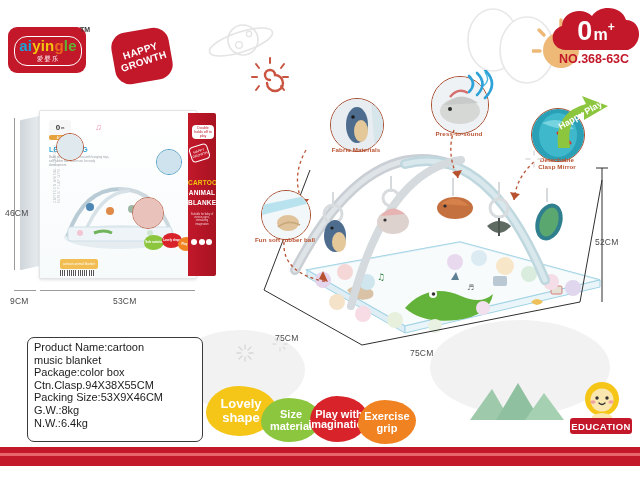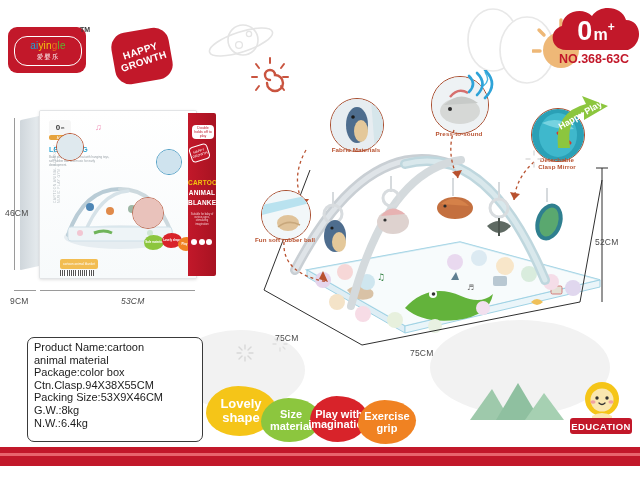--- a/index.html
+++ b/index.html
@@ -18,21 +18,21 @@
   
   #logo-box{
     position:absolute;left:8px;top:27px;width:78px;height:46px;
     background:#c2182a;border-radius:9px;
   }
   #logo-inner{
     position:absolute;left:6px;top:9px;width:66px;height:28px;
     border:1.6px solid #ffffff;border-radius:13px;
     display:flex;flex-direction:column;align-items:center;justify-content:center;
   }
-  #logo-word{font-size:10px;font-weight:normal;letter-spacing:.2px;line-height:1;}
+  #logo-word{font-size:15px;font-weight:bold;letter-spacing:.2px;line-height:1;}
   #logo-word .c1{color:#18a4d8;}
   #logo-word .c2{color:#f3c50d;}
   #logo-word .c3{color:#eb6a1e;}
   #logo-word .c4{color:#5cb531;}
   #logo-cn{color:#ffffff;font-size:6.5px;margin-top:2px;letter-spacing:1px;
            font-family:"DejaVu Sans",sans-serif;}
   #logo-tm{position:absolute;left:80px;top:26px;color:#3b3b3b;font-size:7px;font-weight:bold;}
 
   
   #happy-growth{
@@ -324,25 +324,25 @@
         <div style="width:6px;height:6px;border-radius:50%;background:#fff;"></div>
       </div>
     </div>
   </div>
 
   <div class="dimline" style="left:14px;top:118px;width:1px;height:152px;"></div>
   <div class="dim" style="left:5px;top:208px;">46CM</div>
   <div class="dimline" style="left:14px;top:290px;width:22px;height:1px;"></div>
   <div class="dim" style="left:10px;top:296px;">9CM</div>
   <div class="dimline" style="left:40px;top:290px;width:155px;height:1px;"></div>
-  <div class="dim" style="left:121px;top:296px;font-style:italic;">53CM</div>
+  <div class="dim" style="left:113px;top:296px;">53CM</div>
 
   <div id="info-card">
     <div>Product Name:cartoon</div>
-    <div>animal material</div>
+    <div>music blanket</div>
     <div>Package:color box</div>
     <div>Ctn.Clasp.94X38X55CM</div>
     <div>Packing Size:53X9X46CM</div>
     <div>G.W.:8kg</div>
     <div>N.W.:6.4kg</div>
   </div>
 
   <svg id="gym" viewBox="0 0 360 215">
 
     <polygon points="52,140 205,112 345,150 150,196" fill="#f3f8fa" stroke="#9fd2e4" stroke-width="1.6"></polygon>

